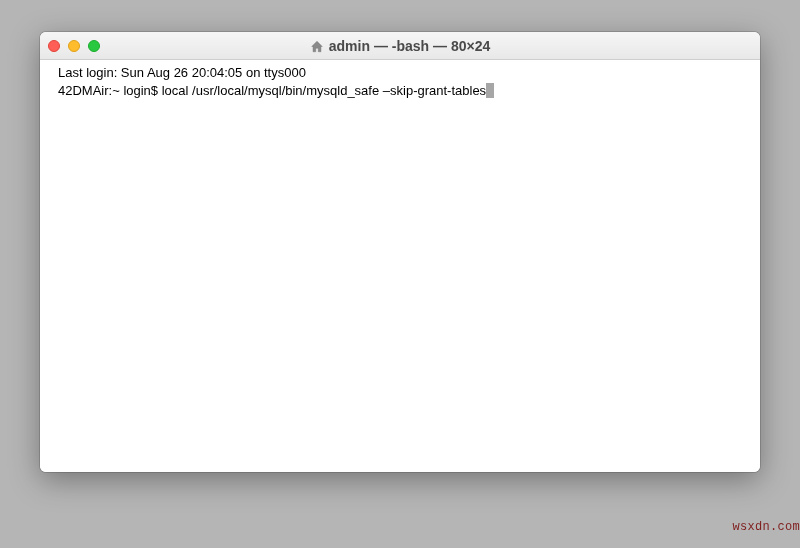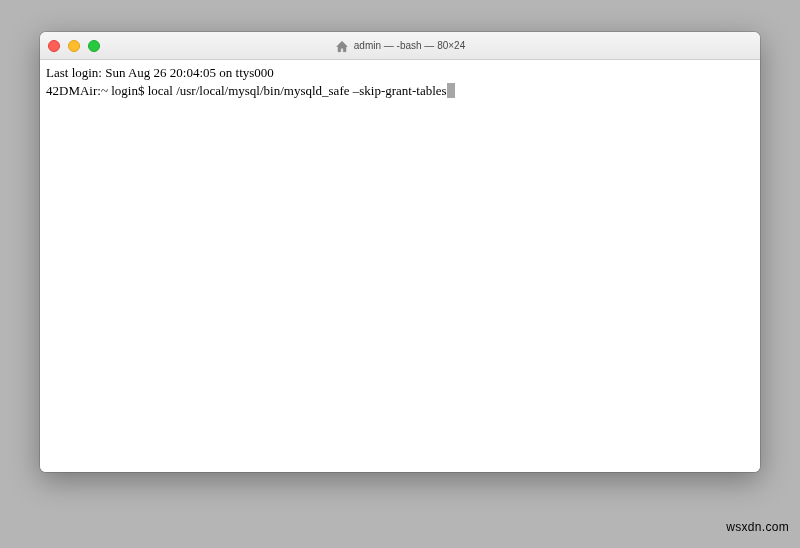--- a/index.html
+++ b/index.html
@@ -60,53 +60,53 @@
       justify-content: center;
       gap: 5px;
       pointer-events: none;
     }
     .home-icon {
       width: 14px;
       height: 13px;
       display: inline-block;
     }
     .title-text {
-      font-size: 10px;
+      font-size: 14px;
       color: #4a4a4a;
-      font-weight: 400;
+      font-weight: 700;
     }
     .terminal-content {
       flex: 1;
       background: #fff;
-      padding: 4px 6px;
-      font-family: Liberation Serif, serif;
+      padding: 4px 18px;
+      font-family: Liberation Sans, sans-serif;
       font-size: 13px;
       line-height: 1.35;
       color: #000;
       overflow: hidden;
       position: relative;
     }
     .line {
       white-space: pre;
     }
     .cursor {
       display: inline-block;
       width: 8px;
       height: 15px;
       background: #a6a6a6;
       vertical-align: text-bottom;
       margin-left: 0px;
     }
     .watermark {
       position: absolute;
       bottom: 14px;
-      right: 11px;
+      right: 0;
       font-size: 12px;
-      color: #000000;
-      font-family: Liberation Sans, sans-serif;
+      color: #7f1d1d;
+      font-family: Liberation Mono, monospace;
       letter-spacing: 0.3px;
     }
   </style>
 </head>
 <body>
 
 <div class="terminal-window">
   <div class="titlebar">
     <div class="traffic-lights">
       <div class="traffic-light close-btn"></div>

